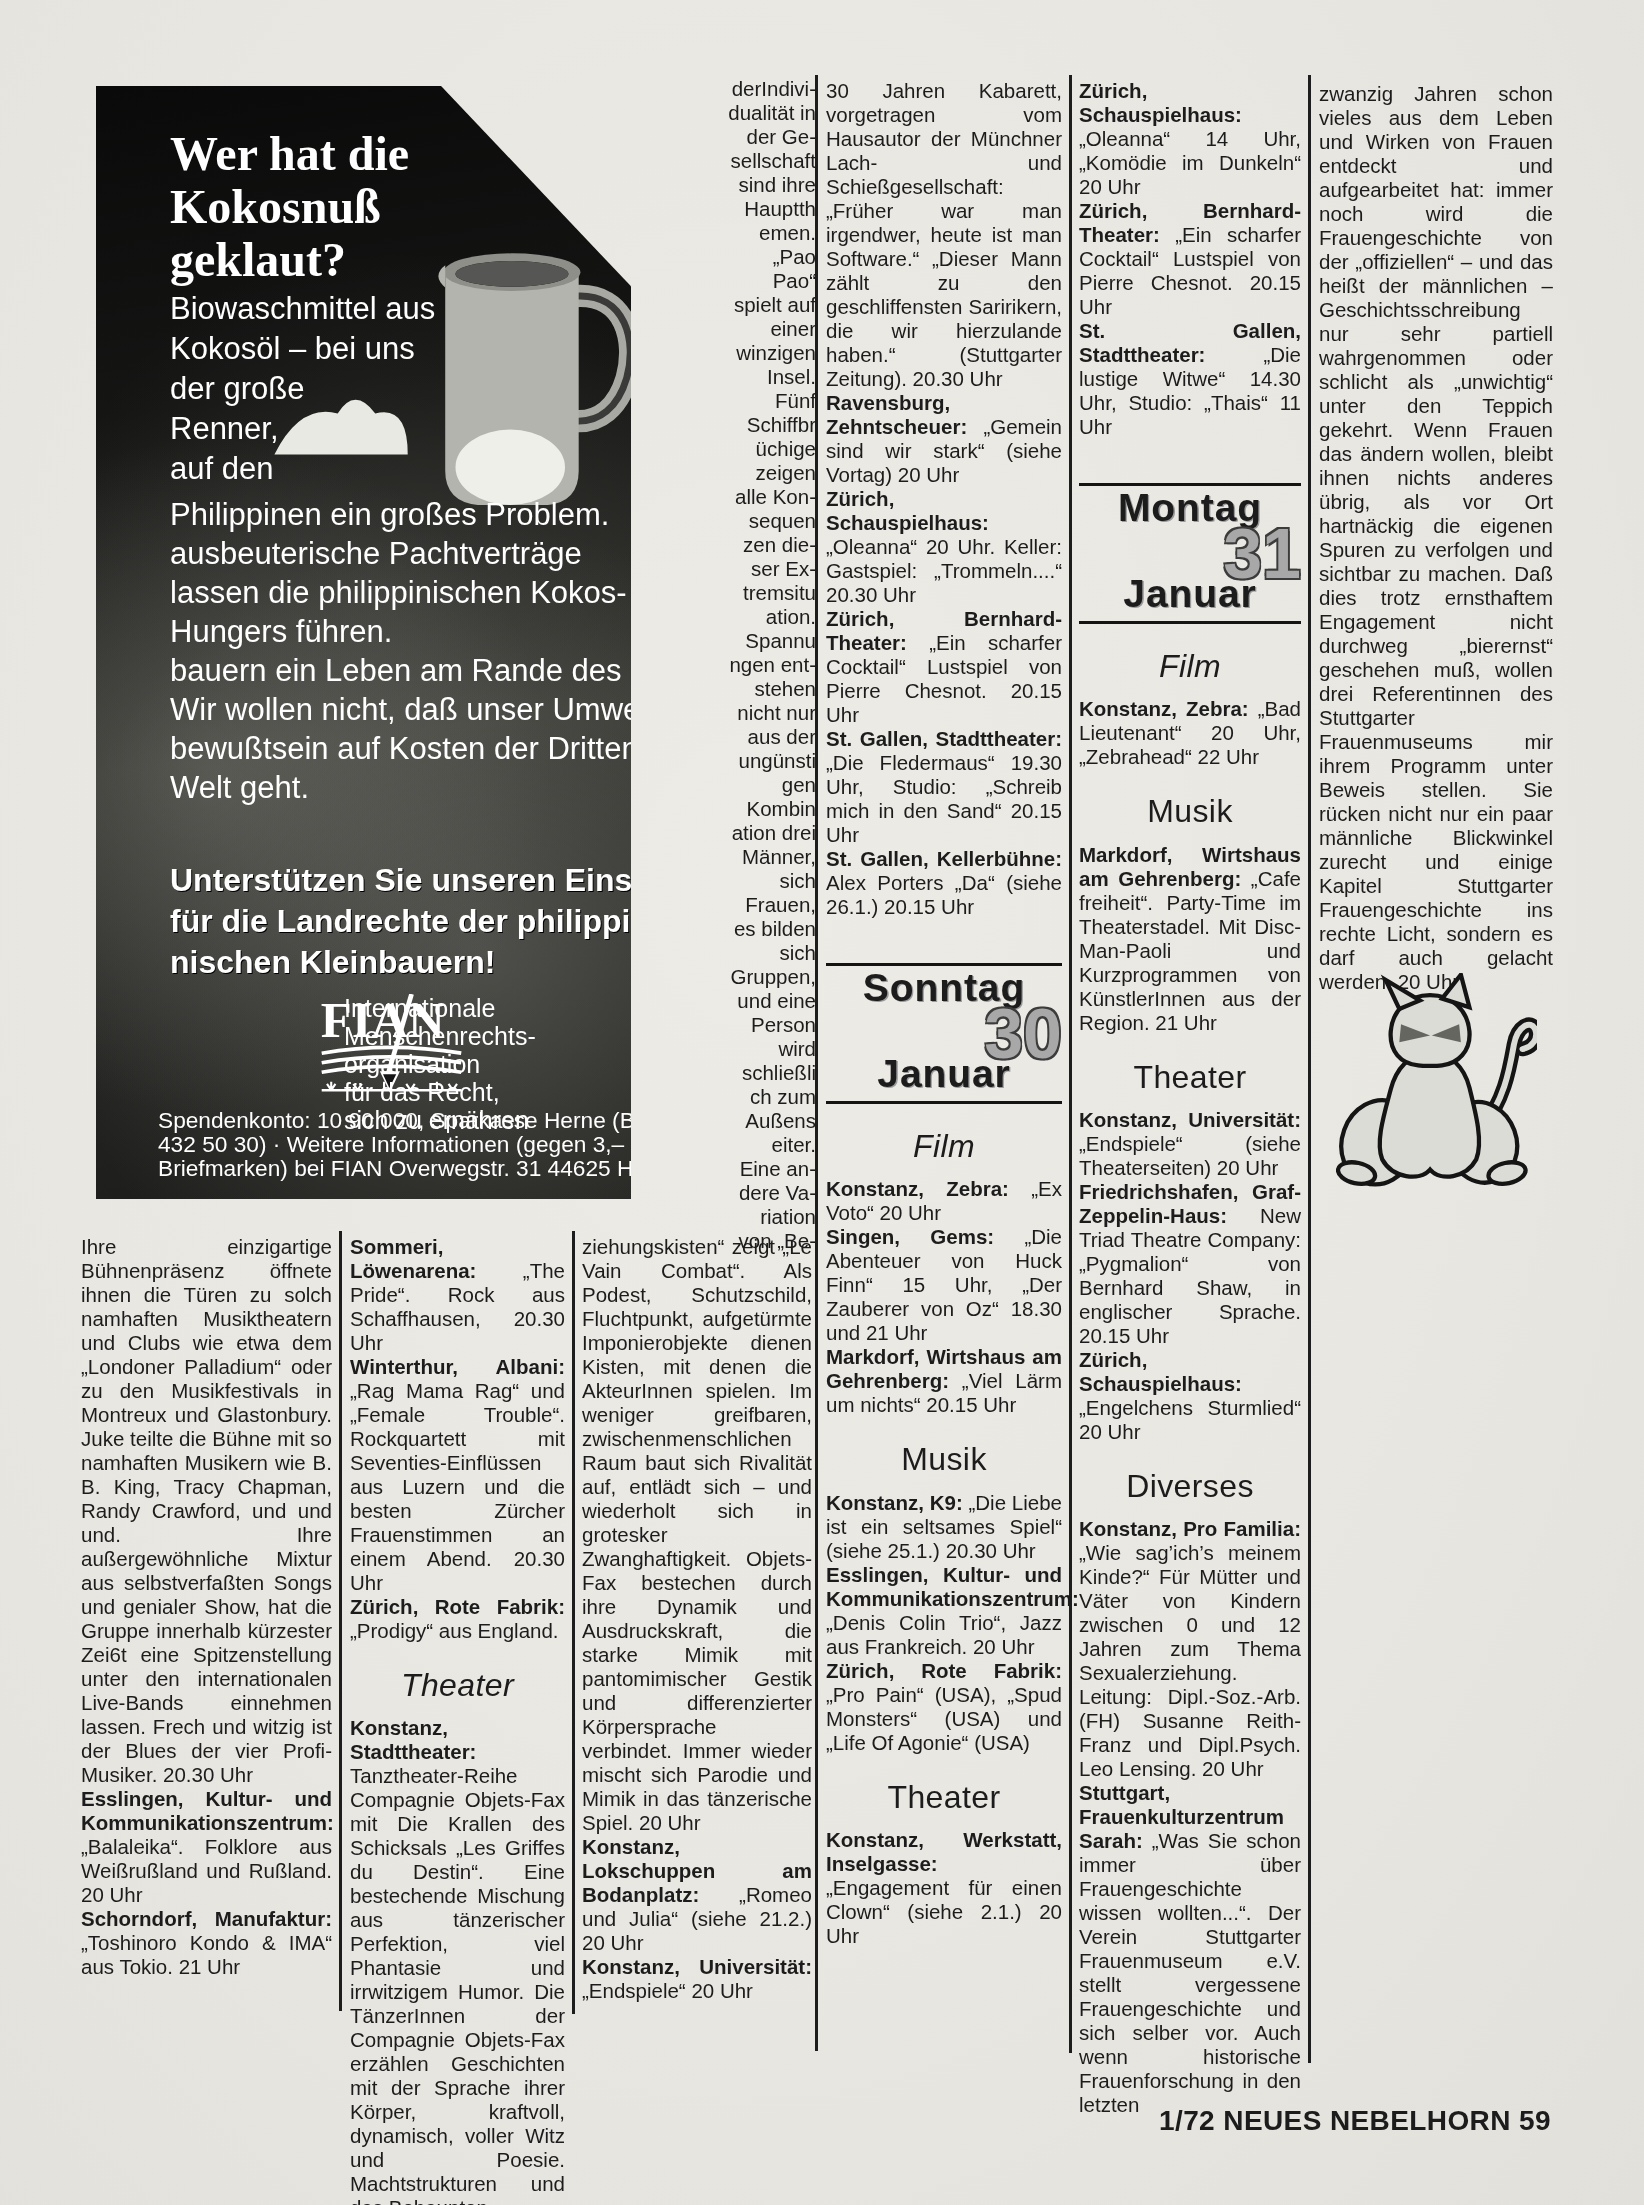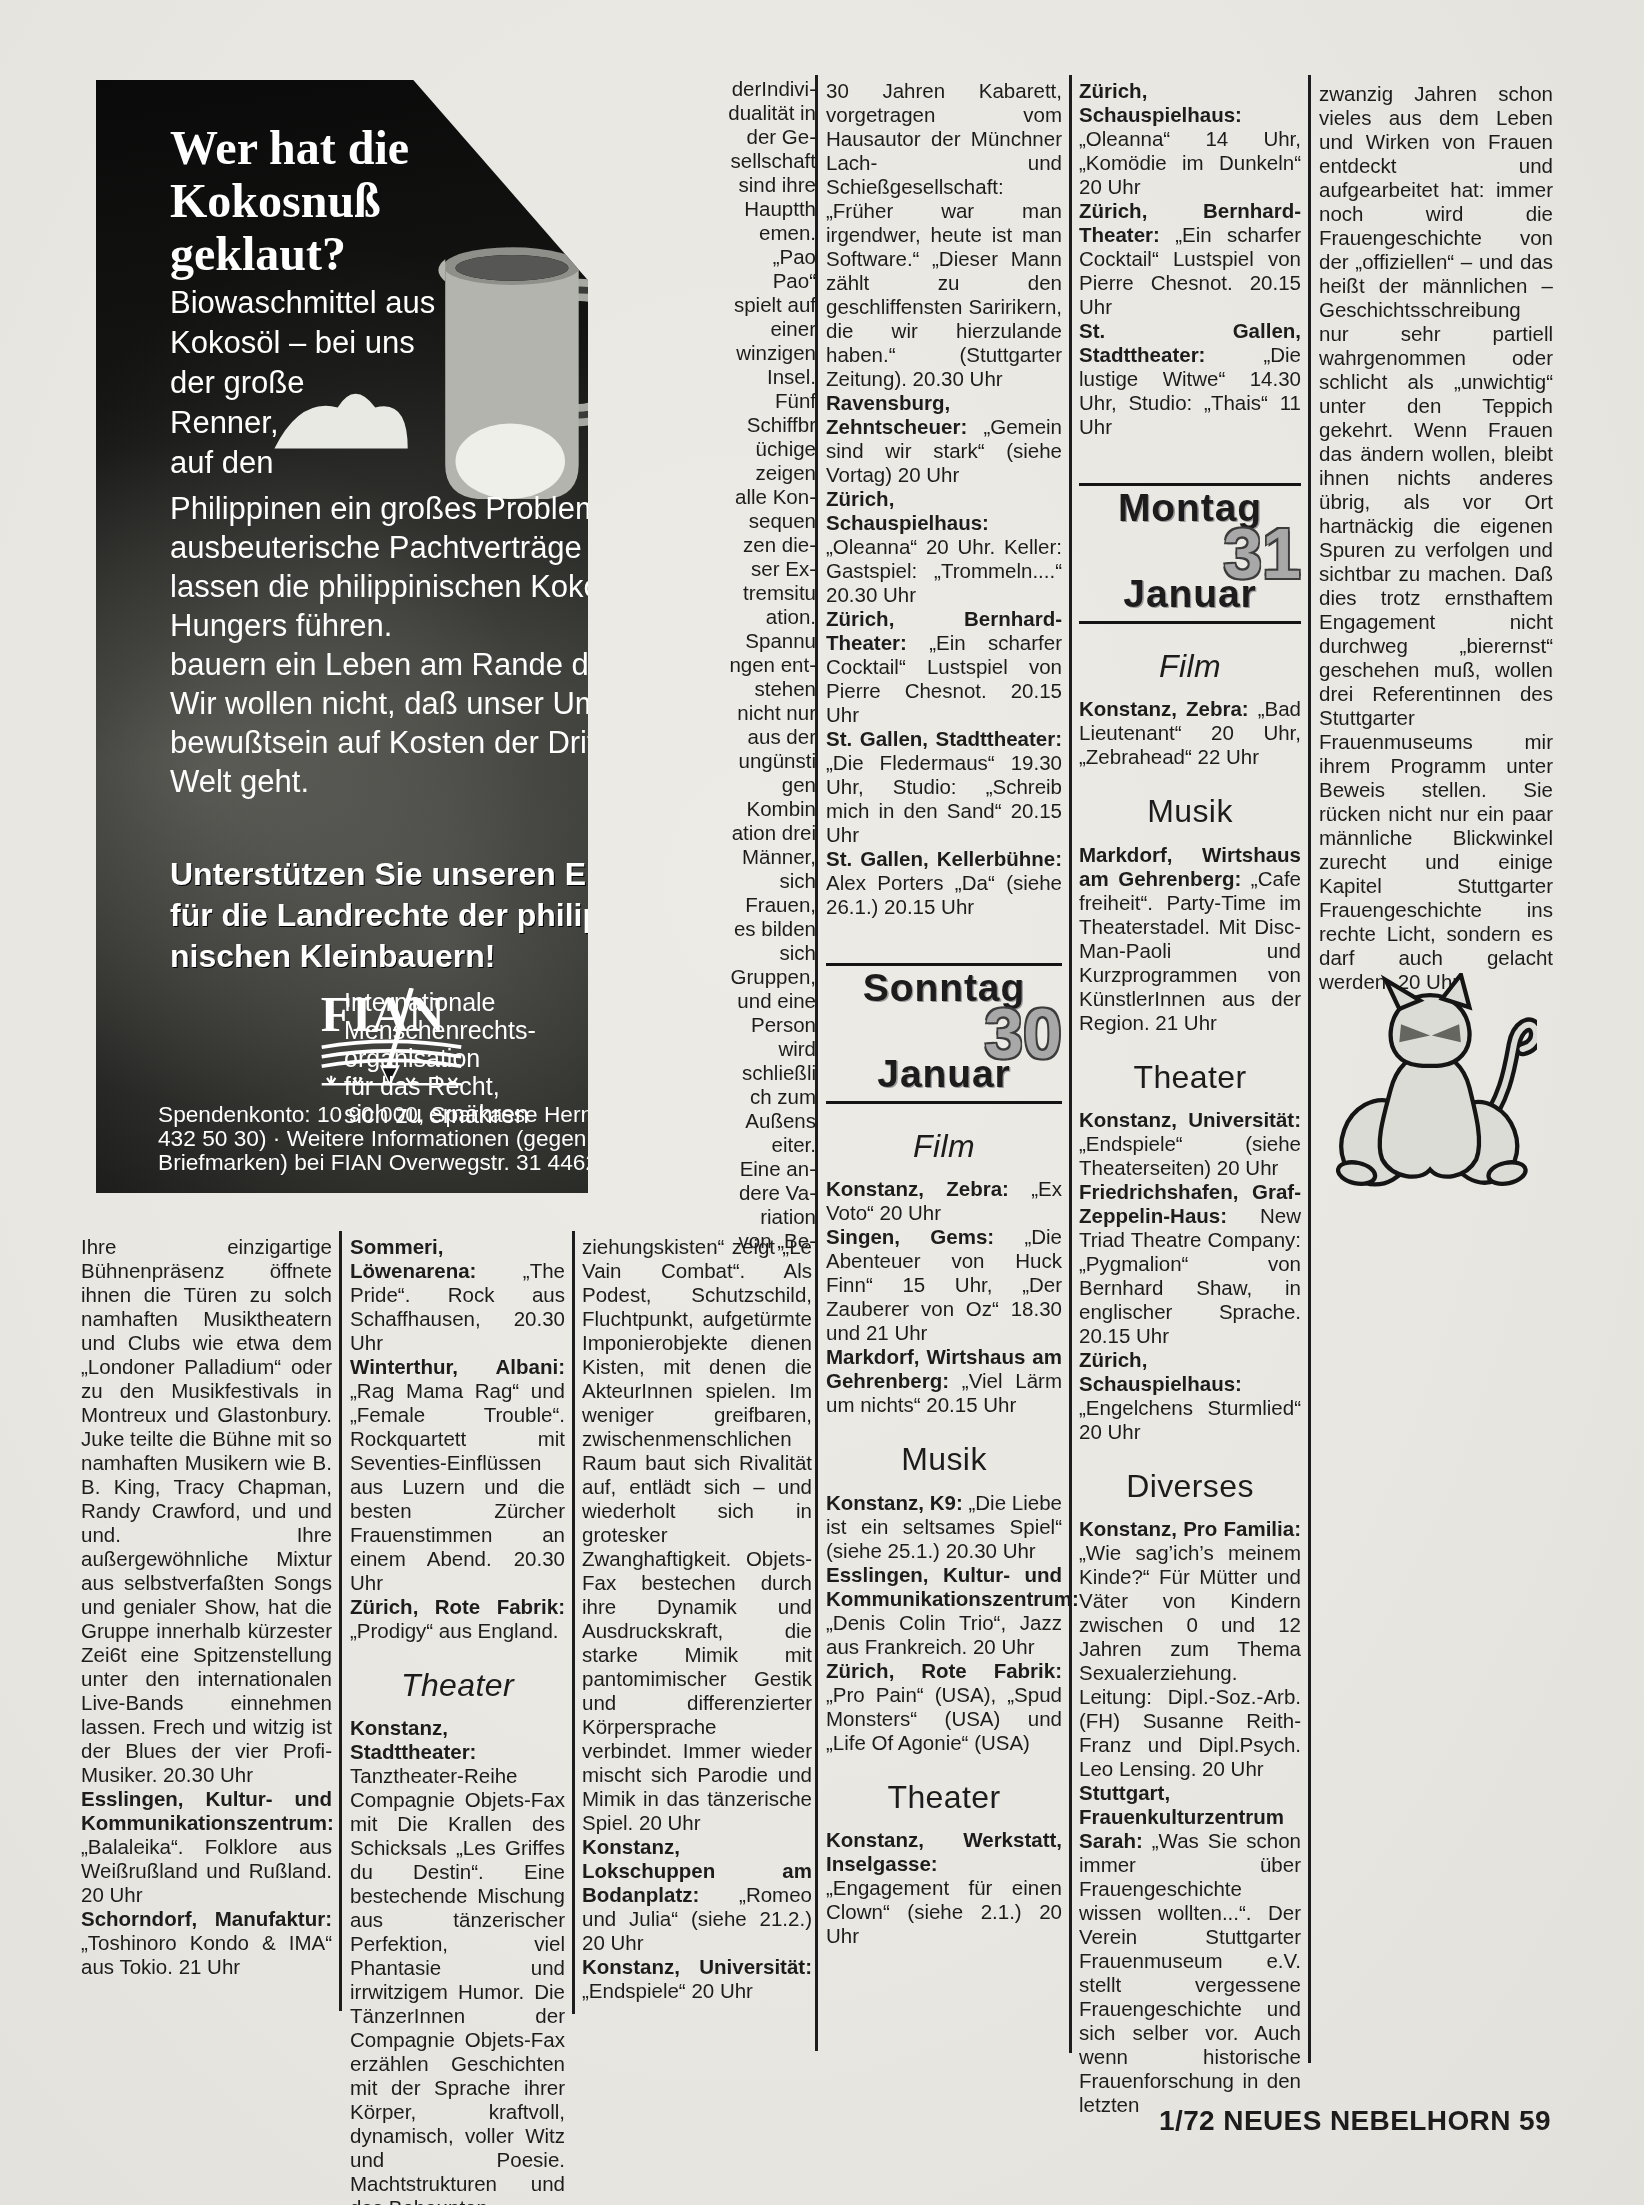--- a/index.html
+++ b/index.html
@@ -16,21 +16,21 @@
   
   .day-box{border-top:3.4px solid #141414;border-bottom:3.4px solid #141414;text-align:center;
            margin:44px 0 12px 0;padding:10.3px 0 15.4px 0;}
   .day-name{font-size:39px;font-weight:bold;letter-spacing:0.9px;text-shadow:1.3px 1.3px 0 #9a9a9a;}
   .day-num{font-size:70px;font-weight:bold;color:#a8a8a8;margin:22px 0 15.4px 0;
            text-shadow:1.7px 1.7px 0 #3c3c3c,-1.7px -1.7px 0 #3c3c3c,1.7px -1.7px 0 #3c3c3c,-1.7px 1.7px 0 #3c3c3c;text-align:right;}
   .day-month{font-size:39px;font-weight:bold;letter-spacing:0.9px;text-shadow:1.3px 1.3px 0 #9a9a9a;}
   
   .vrule{position:absolute;width:2.6px;background:#1d1d1d;}
   
-  #ad{position:absolute;left:96px;top:80px;width:492px;height:1113px;color:#fff;
+  #ad{position:absolute;left:96px;top:86px;width:535px;height:1113px;color:#fff;
       clip-path:polygon(0 0,64.5% 0,100% 18%,100% 100%,0 100%);
       background:
         radial-gradient(circle at 22% 62%, rgba(150,150,143,.30), transparent 42%),
         radial-gradient(circle at 72% 78%, rgba(160,160,152,.33), transparent 45%),
         radial-gradient(circle at 55% 45%, rgba(110,110,105,.22), transparent 50%),
         linear-gradient(172deg,#0a0a0a 0%,#151514 28%,#343430 58%,#242422 82%,#1b1b19 100%);}
   #ad-headline{position:absolute;left:74px;top:41px;font-family:"Liberation Serif",serif;
       font-weight:bold;font-size:48px;line-height:53px;}
   #ad-narrow{position:absolute;left:74px;top:203px;font-size:31px;line-height:40px;}
   #ad-body{position:absolute;left:74px;top:409px;font-size:31px;line-height:39px;width:453px;}

